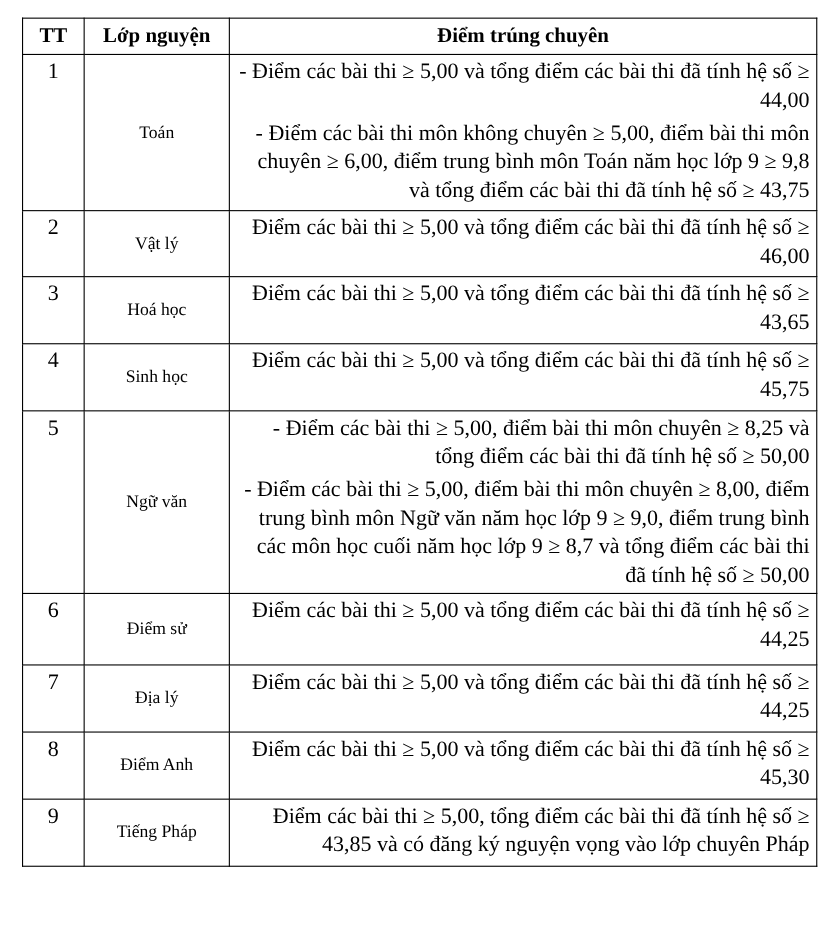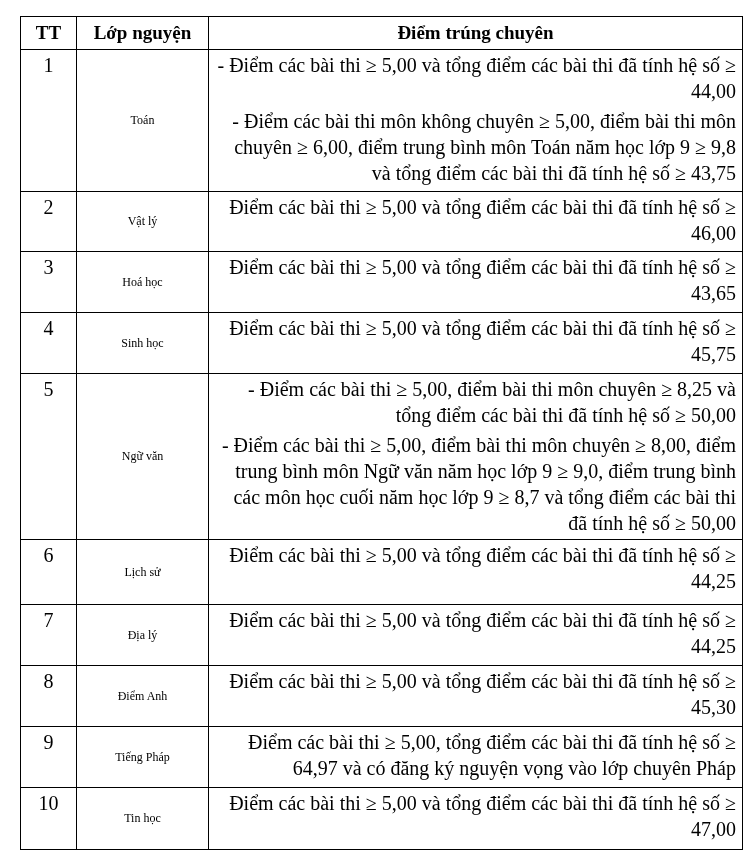--- a/index.html
+++ b/index.html
@@ -4,21 +4,21 @@
 <style>
   html, body { margin:0; padding:0; background:#ffffff; }
   body { width:756px; height:850px; position:relative; overflow:hidden;
          font-family:"Liberation Serif", "DejaVu Serif", serif; color:#000; }
   table { position:absolute; left:20px; top:16px; border-collapse:collapse;
           table-layout:fixed; width:722px; }
   td, th { border:1.5px solid #000; vertical-align:top; padding:0;text-align:right; }
   col.c1 { width:56px; } col.c2 { width:132px; } col.c3 { width:534px; }
   th { font-weight:bold; font-size:19px; height:32px; text-align:center; vertical-align:middle; }
   td.tt { text-align:center; font-size:20px; padding-top:4px; }
-  td.subj { text-align:center; vertical-align:middle; font-size:12px; }
+  td.subj { text-align:center; vertical-align:middle; font-size:16px; }
   td.crit { font-size:20px; line-height:26px; padding:2px 6px 3px 7px; }
   .para { margin:0; }
   .para + .para { margin-top:4px; }
 </style>
 </head>
 <body>
 
 <table>
   <colgroup>
       <col class="c1">
@@ -65,21 +65,21 @@
       <tr style="height: 163px;">
         <td class="tt">5</td>
         <td class="subj">Ngữ văn</td>
         <td class="crit">
           <p class="para">- Điểm các bài thi ≥ 5,00, điểm bài thi môn chuyên ≥ 8,25 và tổng điểm các bài thi đã tính hệ số ≥ 50,00</p>
           <p class="para">- Điểm các bài thi ≥ 5,00, điểm bài thi môn chuyên ≥ 8,00, điểm trung bình môn Ngữ văn năm học lớp 9 ≥ 9,0, điểm trung bình các môn học cuối năm học lớp 9 ≥  8,7 và tổng điểm các bài thi đã tính hệ số ≥ 50,00</p>
         </td>
       </tr>
       <tr style="height: 65px;">
         <td class="tt">6</td>
-        <td class="subj">Lịch sử</td>
+        <td class="subj">Điểm sử</td>
         <td class="crit">
           <p class="para">Điểm các bài thi ≥ 5,00 và tổng điểm các bài thi đã tính hệ số ≥ 44,25</p>
         </td>
       </tr>
       <tr style="height: 61px;">
         <td class="tt">7</td>
         <td class="subj">Địa lý</td>
         <td class="crit">
           <p class="para">Điểm các bài thi ≥ 5,00 và tổng điểm các bài thi đã tính hệ số ≥ 44,25</p>
         </td>
@@ -88,24 +88,17 @@
         <td class="tt">8</td>
         <td class="subj">Điểm Anh</td>
         <td class="crit">
           <p class="para">Điểm các bài thi ≥ 5,00 và tổng điểm các bài thi đã tính hệ số ≥ 45,30</p>
         </td>
       </tr>
       <tr style="height: 61px;">
         <td class="tt">9</td>
         <td class="subj">Tiếng Pháp</td>
         <td class="crit">
-          <p class="para">Điểm các bài thi ≥ 5,00, tổng điểm các bài thi đã tính hệ số ≥ 64,97 và có đăng ký nguyện vọng vào lớp chuyên Pháp</p>
-        </td>
-      </tr>
-      <tr style="height: 62px;">
-        <td class="tt">10</td>
-        <td class="subj">Tin học</td>
-        <td class="crit">
-          <p class="para">Điểm các bài thi ≥ 5,00 và tổng điểm các bài thi đã tính hệ số ≥ 47,00</p>
+          <p class="para">Điểm các bài thi ≥ 5,00, tổng điểm các bài thi đã tính hệ số ≥ 43,85 và có đăng ký nguyện vọng vào lớp chuyên Pháp</p>
         </td>
       </tr>
     </tbody>
 </table>
 
 </body></html>

